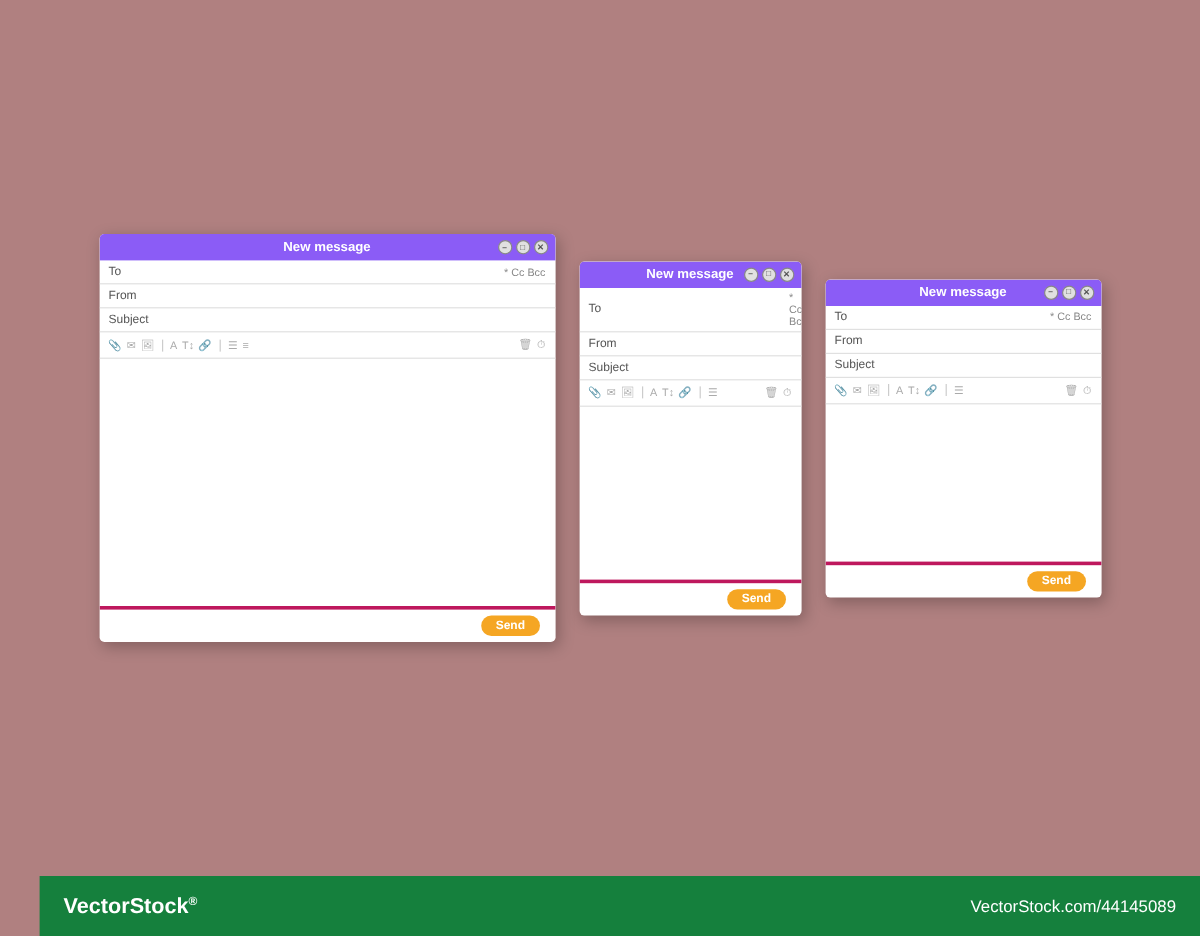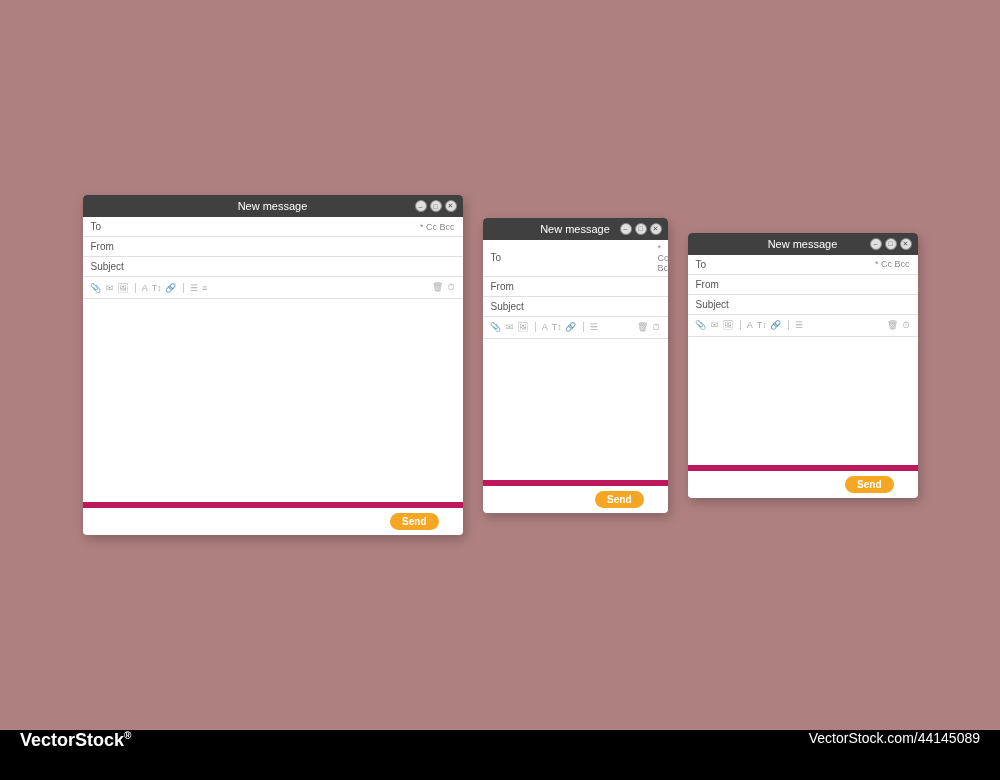--- a/index.html
+++ b/index.html
@@ -15,27 +15,28 @@
     .main-area {
       flex: 1;
       display: flex;
       align-items: center;
       justify-content: center;
       gap: 20px;
       padding: 40px 30px;
     }
     .bottom-bar {
       height: 50px;
-      background-color: #000000;
-      display: flex;
-      align-items: flex-start;
+      background-color: #15803d;
+      display: flex;
+      align-items: center;
       justify-content: space-between;
       padding: 0 20px;
       color: white;
       font-size: 14px;
+      margin-left: 33px;
     }
     .bottom-bar .brand {
       font-size: 18px;
       font-weight: bold;
     }
     .bottom-bar .brand sup {
       font-size: 10px;
     }
     .bottom-bar .url {
       font-size: 14px;
@@ -57,28 +58,29 @@
     .email-window.medium {
       width: 185px;
       height: 295px;
     }
     .email-window.small {
       width: 230px;
       height: 265px;
     }
 
     .window-titlebar {
-      background: #404040;
+      background: #8b5cf6;
       color: white;
       display: flex;
       align-items: center;
       justify-content: center;
       padding: 5px 8px;
       position: relative;
       min-height: 22px;
+      font-weight: bold;
     }
     .window-title {
       font-size: 11px;
       color: white;
     }
     .window-controls {
       position: absolute;
       right: 6px;
       display: flex;
       gap: 3px;
@@ -160,22 +162,22 @@
 
     .compose-area {
       flex: 1;
       padding: 6px 8px;
       font-size: 10px;
       color: #ccc;
       cursor: text;
     }
 
     .window-footer {
-      border-top: 6px solid #be185d;
-      padding: 5px 24px;
+      border-top: 3px solid #be185d;
+      padding: 5px 13px;
       display: flex;
       justify-content: flex-end;
       align-items: center;
     }
     .send-btn {
       background: #f5a623;
       color: white;
       border: none;
       border-radius: 10px;
       padding: 3px 12px;

